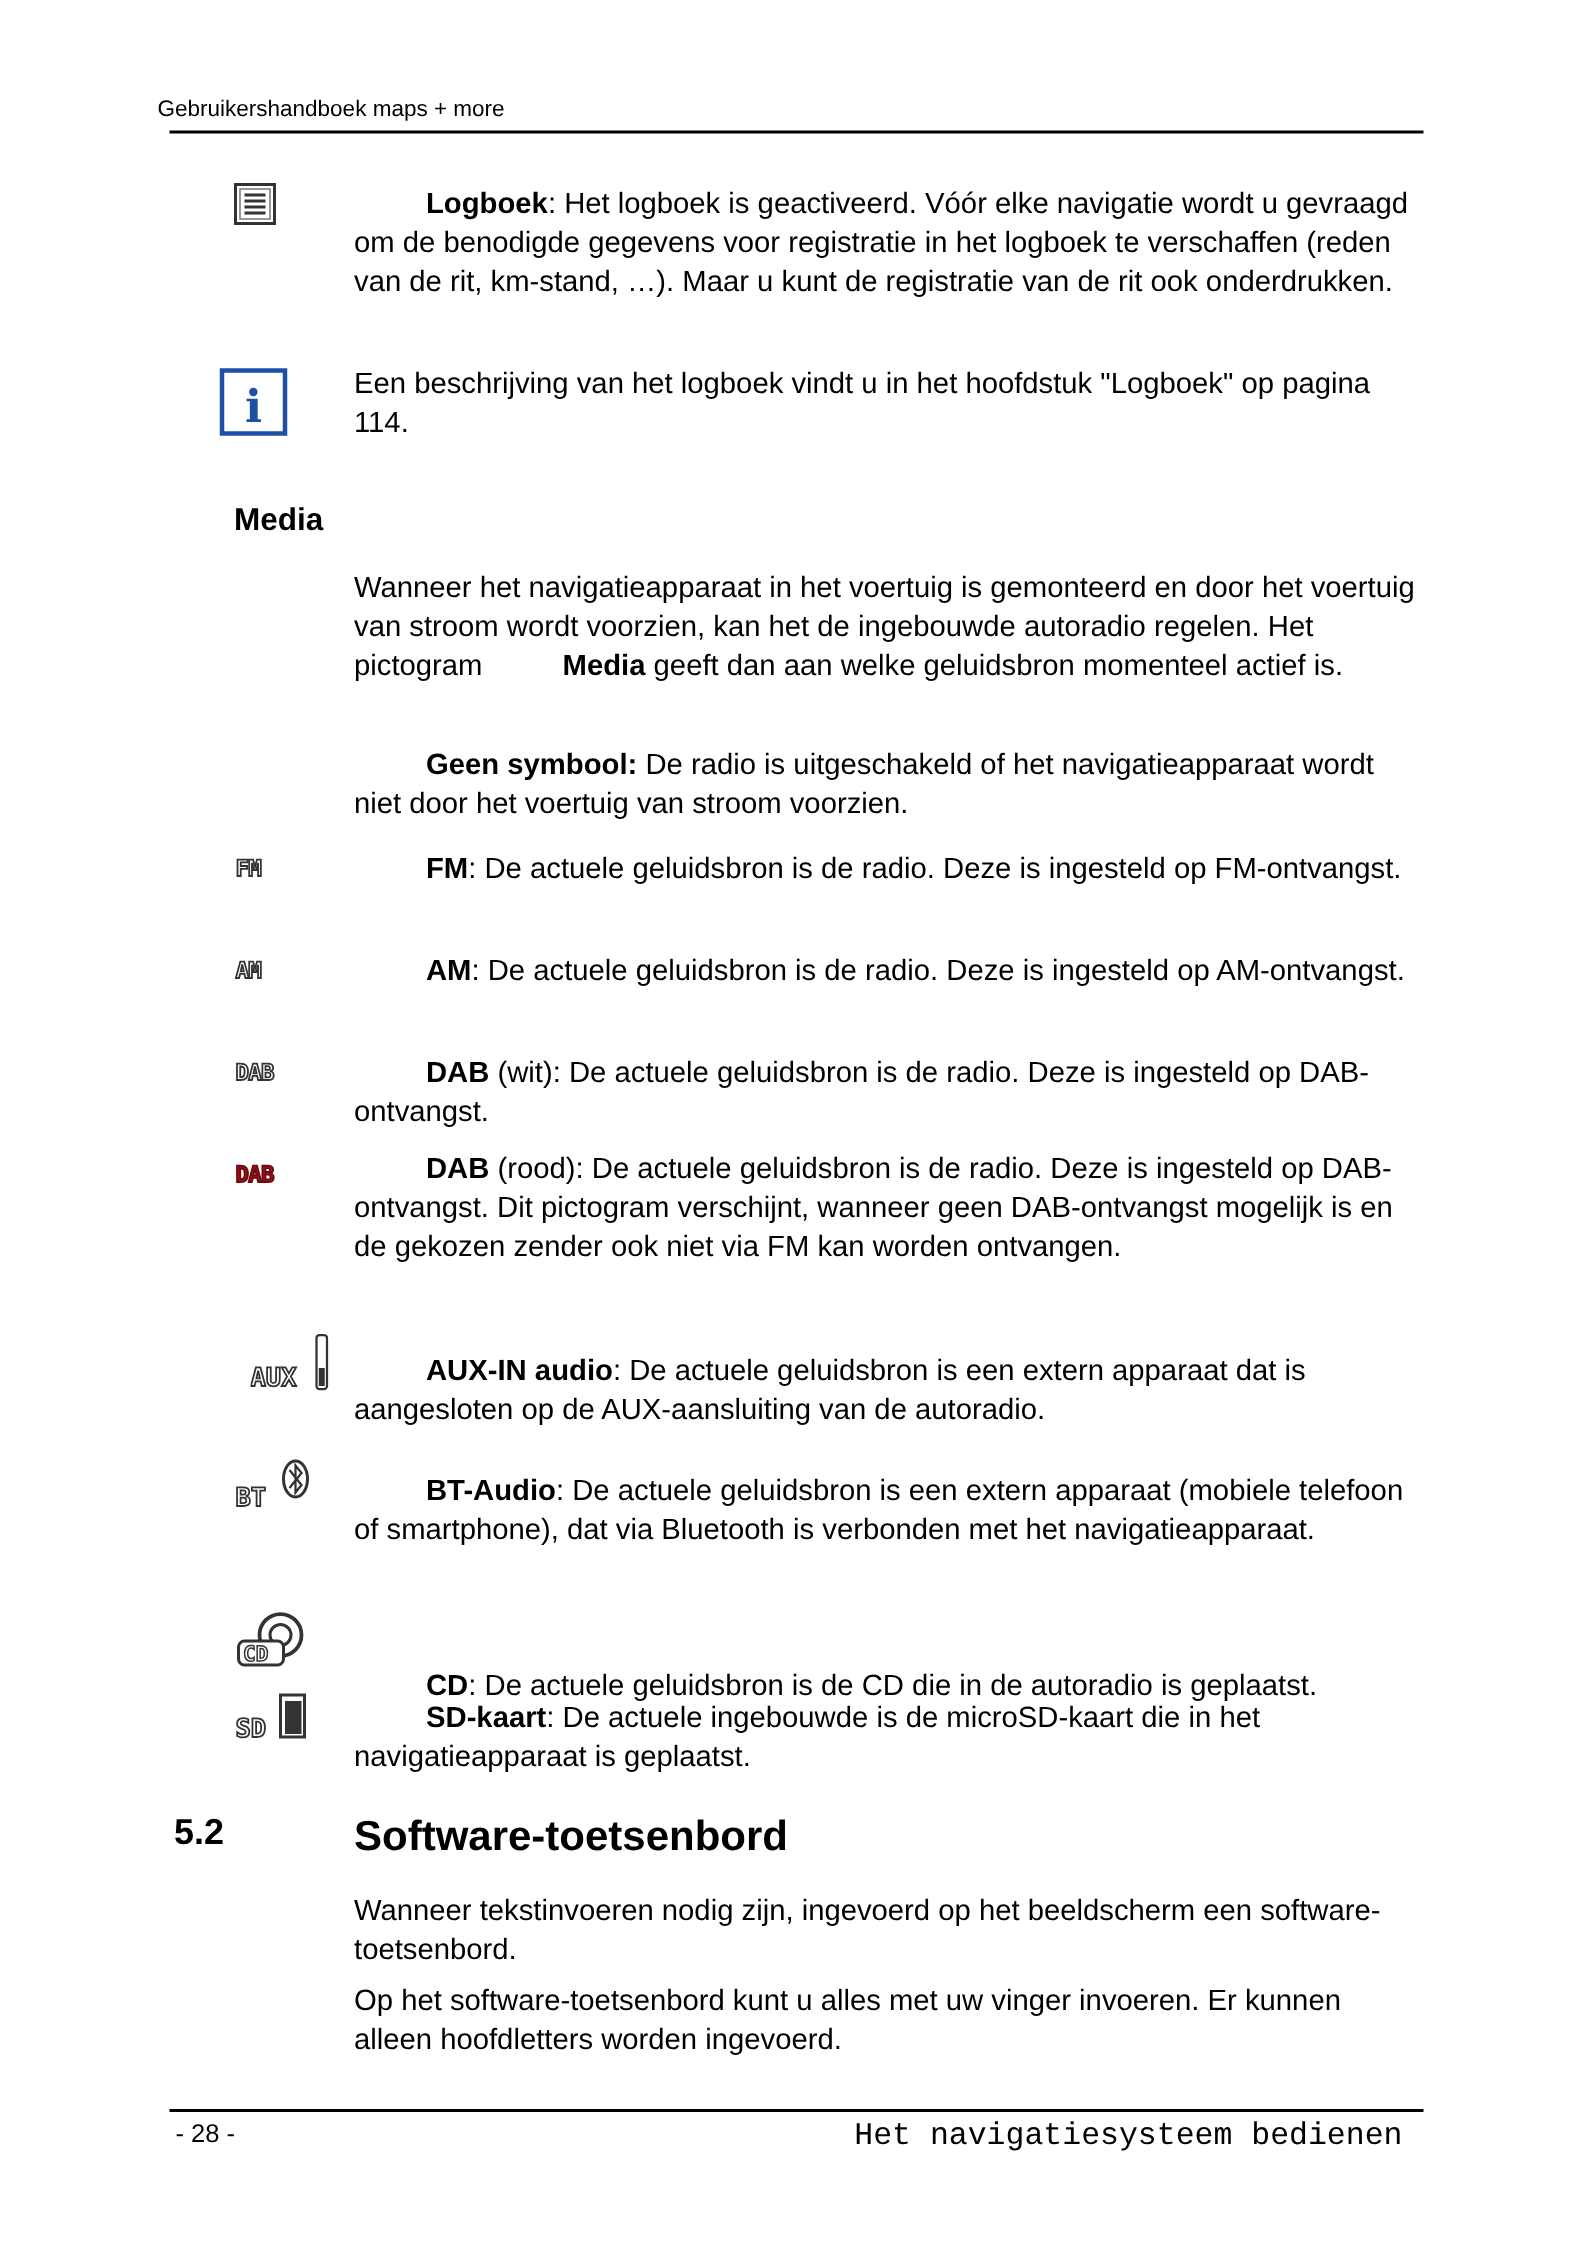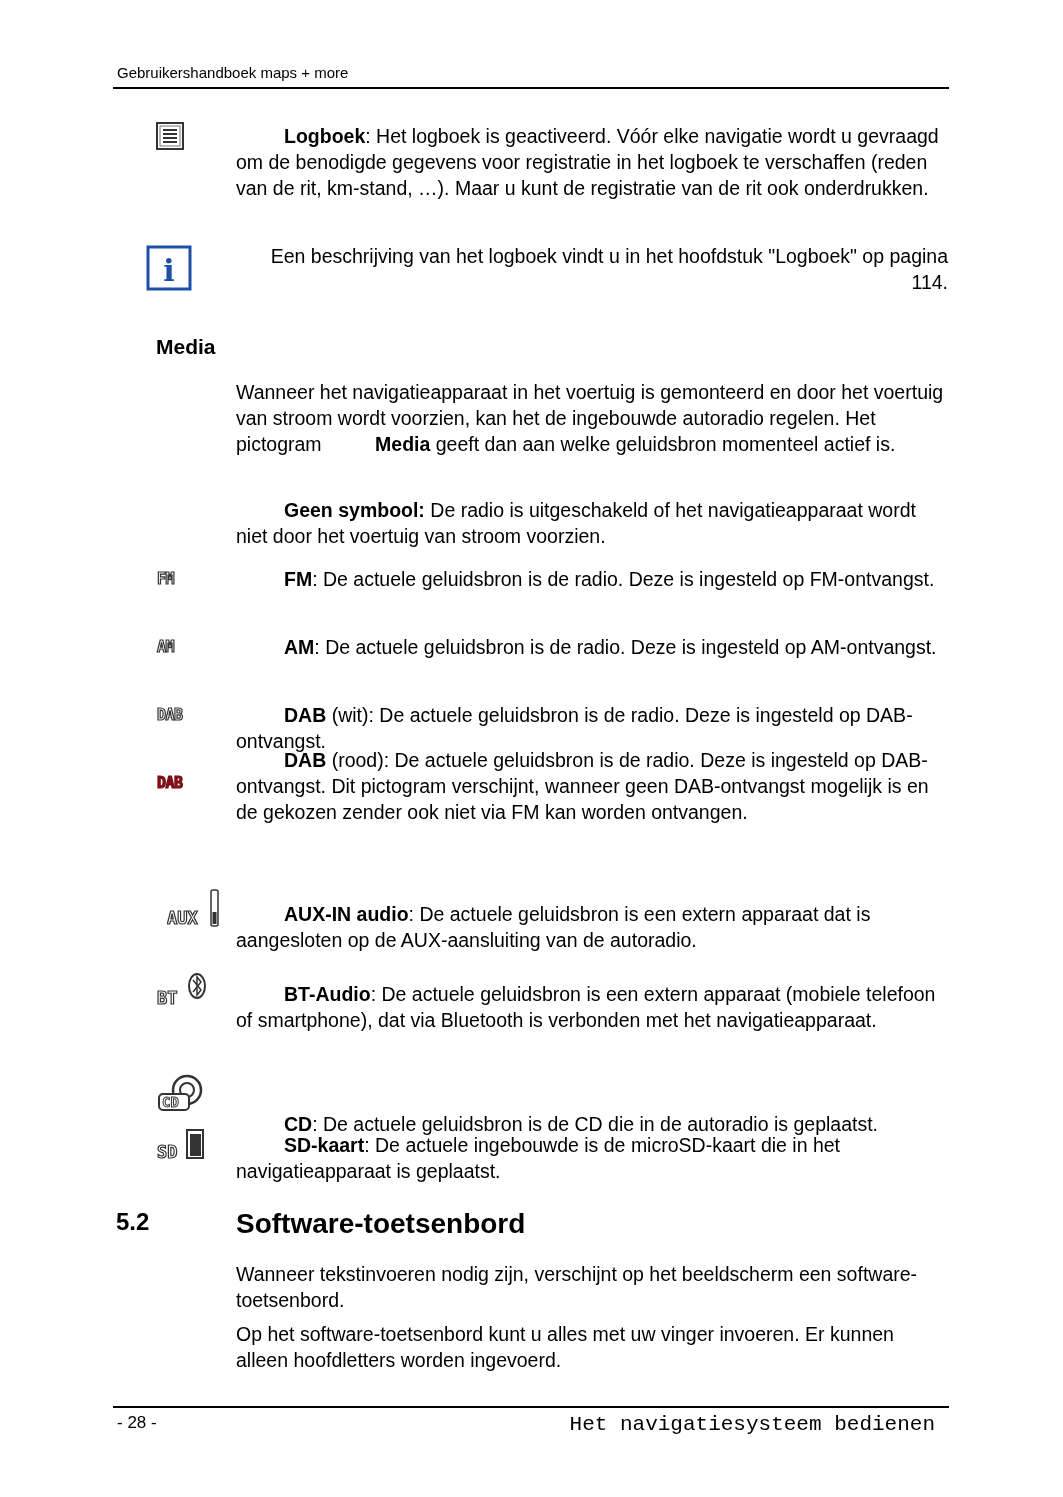--- a/index.html
+++ b/index.html
@@ -1,19 +1,19 @@
 <!DOCTYPE html>
 <html><head>
 <meta charset="utf-8">
 <style>
   html, body { margin: 0; padding: 0; background: #ffffff; }
   body { width: 1063px; height: 1497px; position: relative; overflow: hidden;
          font-family: "Liberation Sans", "DejaVu Sans", sans-serif; color: #000; }
   .abs { position: absolute; }
-  .hdr { left: 117px; top: 64px; font-size: 15px; text-align: center; }
+  .hdr { left: 105px; top: 64px; font-size: 15px; text-align: center; }
   .rule { left: 113px; width: 836px; height: 2px; background: #000; }
   .p { left: 236px; width: 712px; font-size: 19.5px; line-height: 26px; margin: 0; }
   .icon { position: absolute; left: 155px; }
   .lbl { font-weight: bold; margin-left: 48px; }
   .h3 { left: 156px; top: 335px; font-size: 21px; font-weight: bold; }
   .h2num { left: 116px; top: 1208px; font-size: 24px; font-weight: bold; }
   .h2 { left: 236px; top: 1208px; font-size: 28px; font-weight: bold; }
   .footl { left: 117px; top: 1413px; font-size: 17px; }
   .footr { right: 128px; top: 1413px; font-size: 21px; font-family: Liberation Mono, monospace; }
   .mi { font-family: "DejaVu Sans Mono", monospace; font-weight: bold; font-size: 15px;
@@ -37,21 +37,21 @@
   </svg>
 </div>
 <p class="abs p" style="top:123px;"><span class="lbl">Logboek</span><span>: Het logboek is geactiveerd. Vóór elke navigatie wordt u gevraagd om de benodigde gegevens voor registratie in het logboek te verschaffen (reden van de rit, km-stand, …). Maar u kunt de registratie van de rit ook onderdrukken.</span></p>
 
 <div class="icon" style="top:245px; left:146px;">
   <svg width="46" height="46" viewBox="0 0 46 46">
     <rect x="2" y="2" width="42" height="42" fill="#fff" stroke="#1d4fa8" stroke-width="3"></rect>
     <text x="23" y="36" text-anchor="middle" font-family="DejaVu Serif, serif" font-size="30" font-weight="bold" fill="#1d4fa8">i</text>
   </svg>
 </div>
-<p class="abs p" style="top:243px;text-align:right;">Een beschrijving van het logboek vindt u in het hoofdstuk "Logboek" op pagina 114.</p>
+<p class="abs p" style="top:243px;">Een beschrijving van het logboek vindt u in het hoofdstuk "Logboek" op pagina 114.</p>
 
 <div class="abs h3">Media</div>
 
 <p class="abs p" style="top:379px;"><span>Wanneer het navigatieapparaat in het voertuig is gemonteerd en door het voertuig van stroom wordt voorzien, kan het de ingebouwde autoradio regelen. Het pictogram </span><span class="lbl">Media</span><span> geeft dan aan welke geluidsbron momenteel actief is.</span></p>
 
 <p class="abs p" style="top:497px;"><span class="lbl">Geen symbool:</span><span> De radio is uitgeschakeld of het navigatieapparaat wordt niet door het voertuig van stroom voorzien.</span></p>
 
 <div class="icon" style="top:570px; left:157px;">
   <span class="mi">FM</span>
 </div>
@@ -63,21 +63,21 @@
 <p class="abs p" style="top:634px;"><span class="lbl">AM</span><span>: De actuele geluidsbron is de radio. Deze is ingesteld op AM-ontvangst.</span></p>
 
 <div class="icon" style="top:706px; left:157px;">
   <span class="mi">DAB</span>
 </div>
 <p class="abs p" style="top:702px;"><span class="lbl">DAB</span><span> (wit): De actuele geluidsbron is de radio. Deze is ingesteld op DAB-ontvangst.</span></p>
 
 <div class="icon" style="top:774px; left:157px;">
   <span class="mi" style="color:#a01018; -webkit-text-stroke:1.2px #6a0a10;">DAB</span>
 </div>
-<p class="abs p" style="top:747px;"><span class="lbl">DAB</span><span> (rood): De actuele geluidsbron is de radio. Deze is ingesteld op DAB-ontvangst. Dit pictogram verschijnt, wanneer geen DAB-ontvangst mogelijk is en de gekozen zender ook niet via FM kan worden ontvangen.</span></p>
+<p class="abs p" style="top:766px;"><span class="lbl">DAB</span><span> (rood): De actuele geluidsbron is de radio. Deze is ingesteld op DAB-ontvangst. Dit pictogram verschijnt, wanneer geen DAB-ontvangst mogelijk is en de gekozen zender ook niet via FM kan worden ontvangen.</span></p>
 
 <div class="icon" style="top:888px; left:167px;">
   <svg width="58" height="42" viewBox="0 0 58 42">
     <text x="0" y="36" font-family="DejaVu Sans Mono, monospace" font-weight="bold" font-size="17" fill="#fff" stroke="#333" stroke-width="1.2">AUX</text>
     <rect x="44" y="2" width="7" height="36" rx="2" fill="#fff" stroke="#333" stroke-width="1.5"></rect>
     <rect x="45.5" y="24" width="4" height="12" fill="#333"></rect>
   </svg>
 </div>
 <p class="abs p" style="top:901px;"><span class="lbl">AUX-IN audio</span><span>: De actuele geluidsbron is een extern apparaat dat is aangesloten op de AUX-aansluiting van de autoradio.</span></p>
 
@@ -105,18 +105,18 @@
     <text x="0" y="32" font-family="DejaVu Sans Mono, monospace" font-weight="bold" font-size="17" fill="#fff" stroke="#333" stroke-width="1.2">SD</text>
     <path d="M30 4 L46 4 L46 32 L30 32 Z" fill="#fff" stroke="#333" stroke-width="2"></path>
     <rect x="33" y="8" width="11" height="22" fill="#333"></rect>
   </svg>
 </div>
 <p class="abs p" style="top:1132px;"><span class="lbl">SD-kaart</span><span>: De actuele ingebouwde is de microSD-kaart die in het navigatieapparaat is geplaatst.</span></p>
 
 <div class="abs h2num">5.2</div>
 <div class="abs h2">Software-toetsenbord</div>
 
-<p class="abs p" style="top:1261px;">Wanneer tekstinvoeren nodig zijn, verschijnt op het beeldscherm een software-toetsenbord.</p>
+<p class="abs p" style="top:1261px;">Wanneer tekstinvoeren nodig zijn, ingevoerd op het beeldscherm een software-toetsenbord.</p>
 <p class="abs p" style="top:1321px;">Op het software-toetsenbord kunt u alles met uw vinger invoeren. Er kunnen alleen hoofdletters worden ingevoerd.</p>
 
 <div class="abs rule" style="top:1406px;"></div>
 <div class="abs footl">- 28 -</div>
 <div class="abs footr">Het navigatiesysteem bedienen</div>
 
 </body></html>

